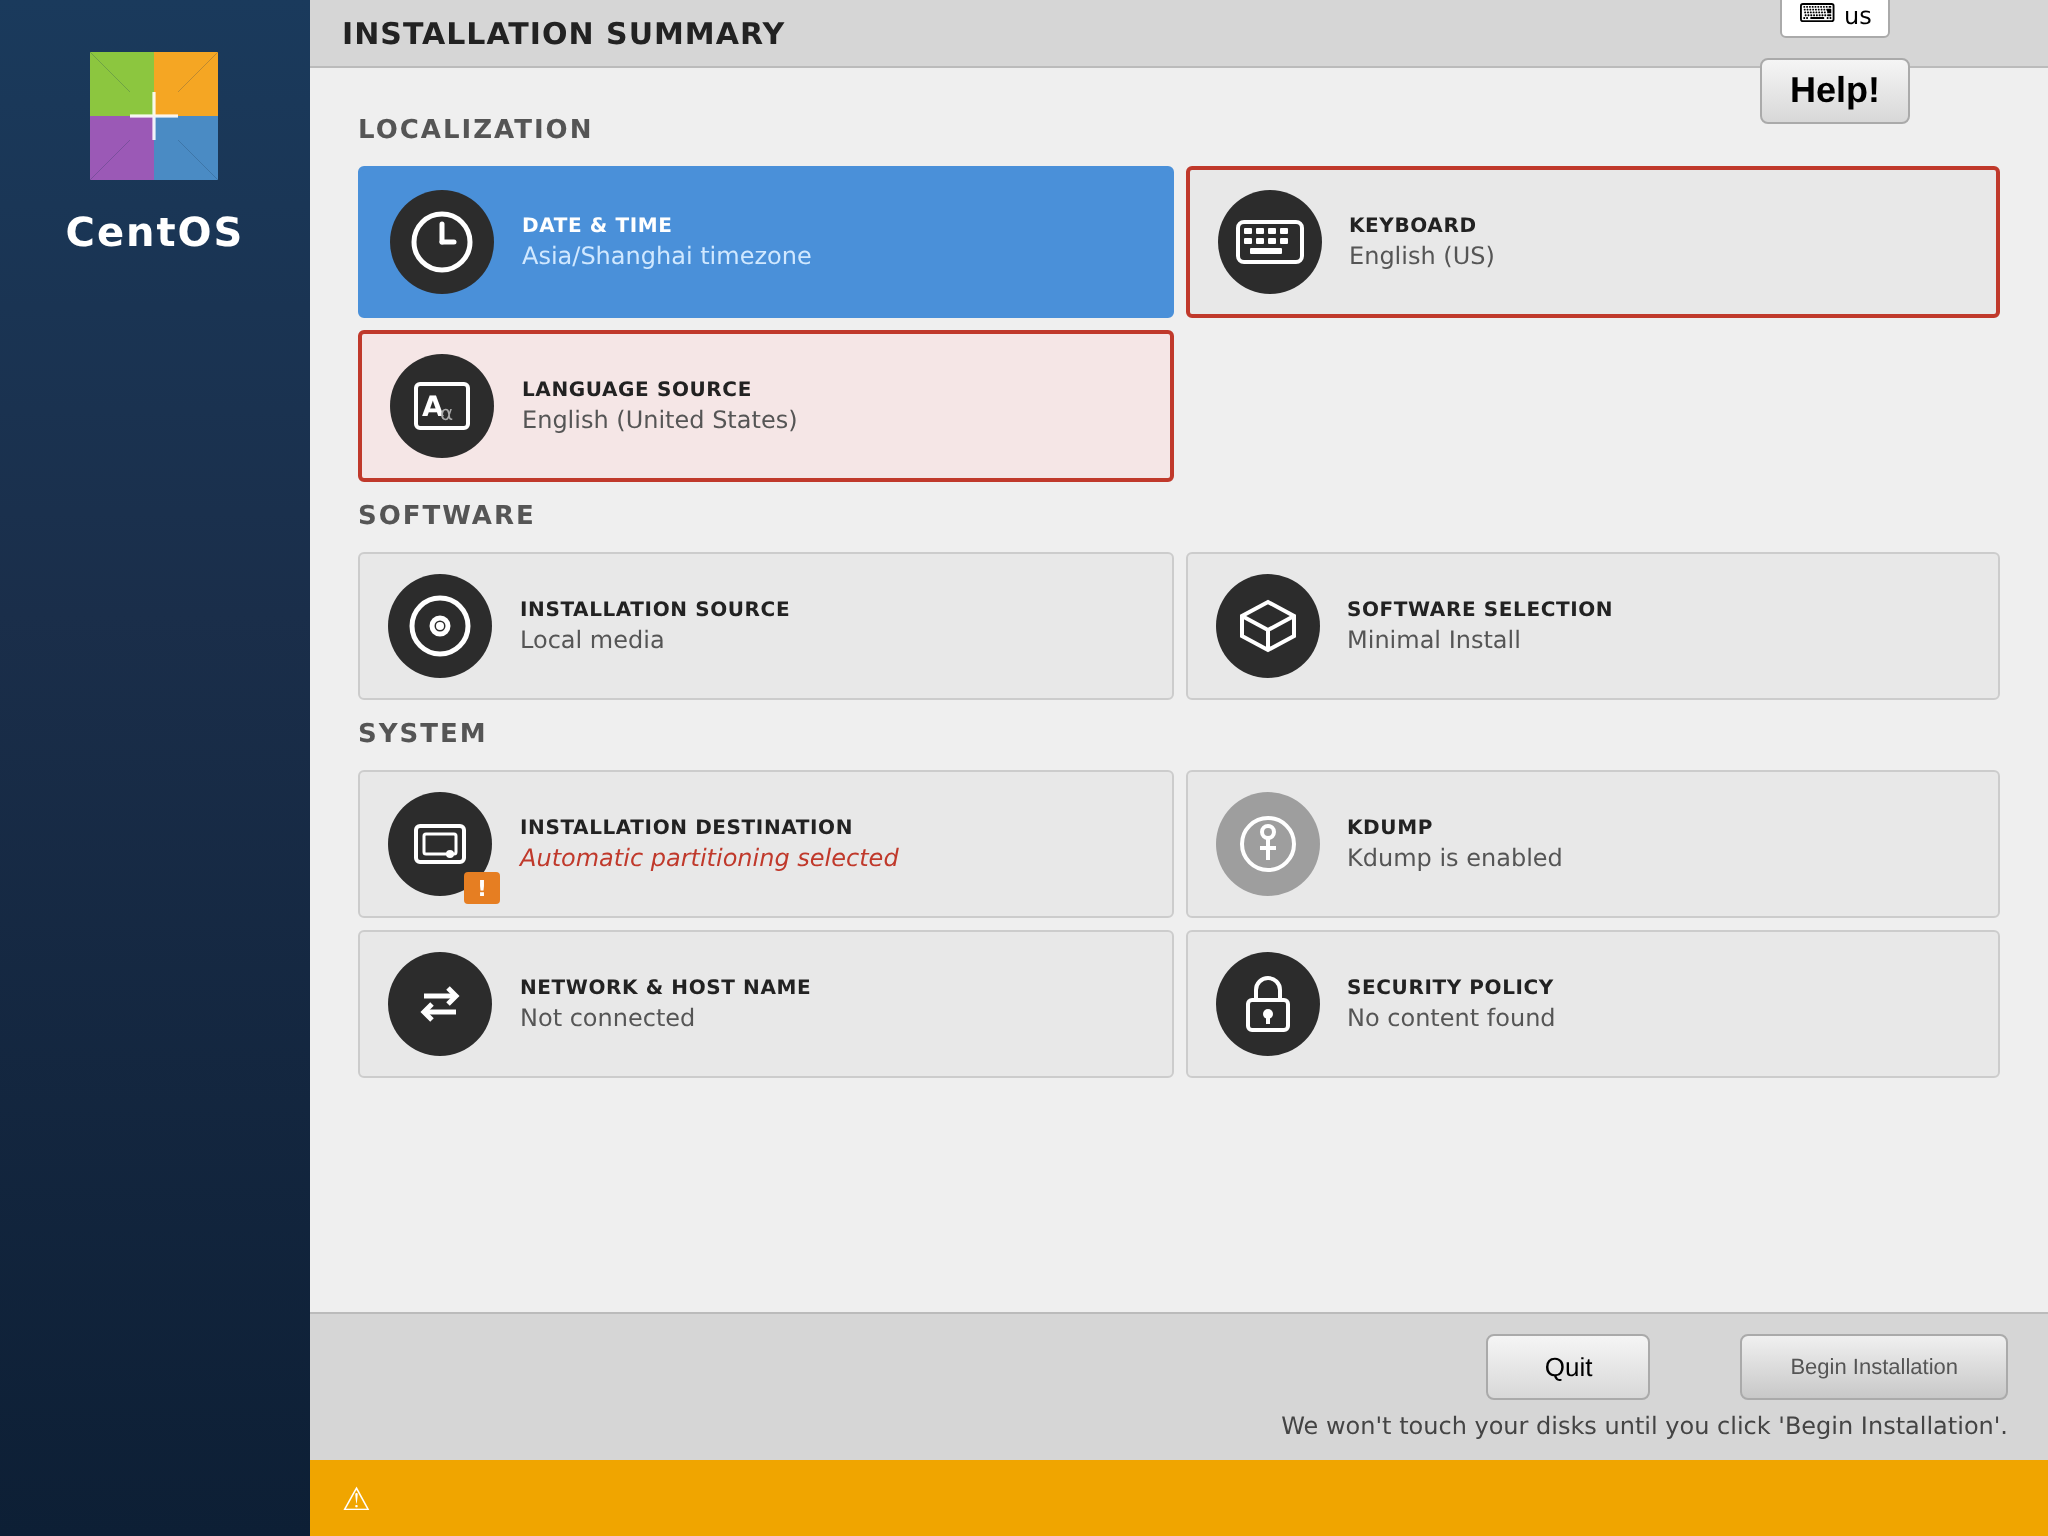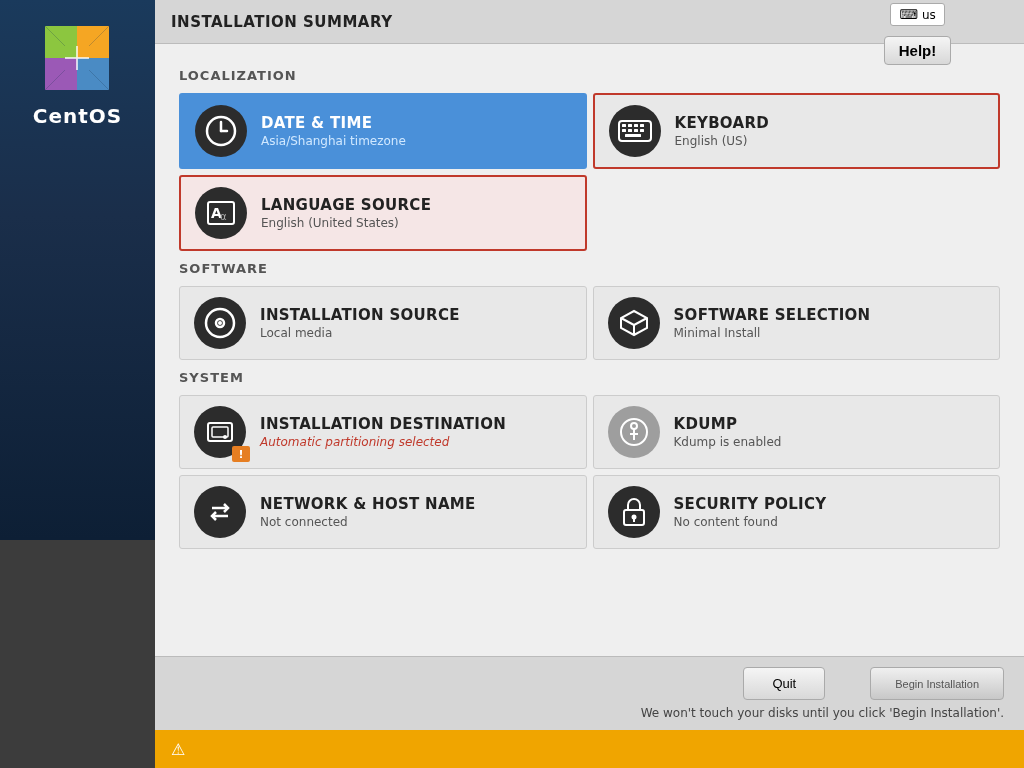--- a/index.html
+++ b/index.html
@@ -14,21 +14,21 @@
 
     
     #sidebar {
       width: 155px;
       min-width: 155px;
       background: linear-gradient(180deg, #1a3a5c 0%, #1a2e4a 40%, #0d1f35 100%);
       display: flex;
       flex-direction: column;
       align-items: center;
       padding-top: 18px;
-      height: 540px;
+      height: 768px;
     }
     #sidebar .logo-container {
       display: flex;
       flex-direction: column;
       align-items: center;
     }
     .centos-text {
       color: #fff;
       font-size: 20px;
       font-weight: bold;
@@ -45,21 +45,21 @@
       height: 768px;
     }
 
     
     #topbar {
       background: #d6d6d6;
       display: flex;
       align-items: center;
       justify-content: space-between;
       padding: 0 16px;
-      height: 44px;
+      height: 34px;
       border-bottom: 1px solid #bbb;
     }
     .topbar-title {
       font-size: 15px;
       font-weight: bold;
       color: #222;
       letter-spacing: 0.5px;
     }
     .topbar-right {
       display: flex;
@@ -78,21 +78,21 @@
       font-size: 12px;
     }
     .kb-icon {
       font-size: 13px;
     }
     .help-btn {
       background: linear-gradient(180deg, #f5f5f5, #d8d8d8);
       border: 1px solid #aaa;
       border-radius: 4px;
       padding: 5px 14px;
-      font-size: 15px;
+      font-size: 18px;
       cursor: pointer;
       font-weight: bold;
     }
     .installation-label {
       font-size: 13px;
       color: #333;
       font-weight: bold;
     }
 
     
@@ -173,21 +173,21 @@
       position: relative;
       width: 52px;
       height: 52px;
       min-width: 52px;
     }
     .tile-text {
       display: flex;
       flex-direction: column;
     }
     .tile-title {
-      font-size: 15px;
+      font-size: 10px;
       font-weight: bold;
       color: #222;
       letter-spacing: 0.3px;
     }
     .tile.selected .tile-title {
       color: #fff;
     }
     .tile.selected .tile-subtitle {
       color: #d0e8ff;
     }

